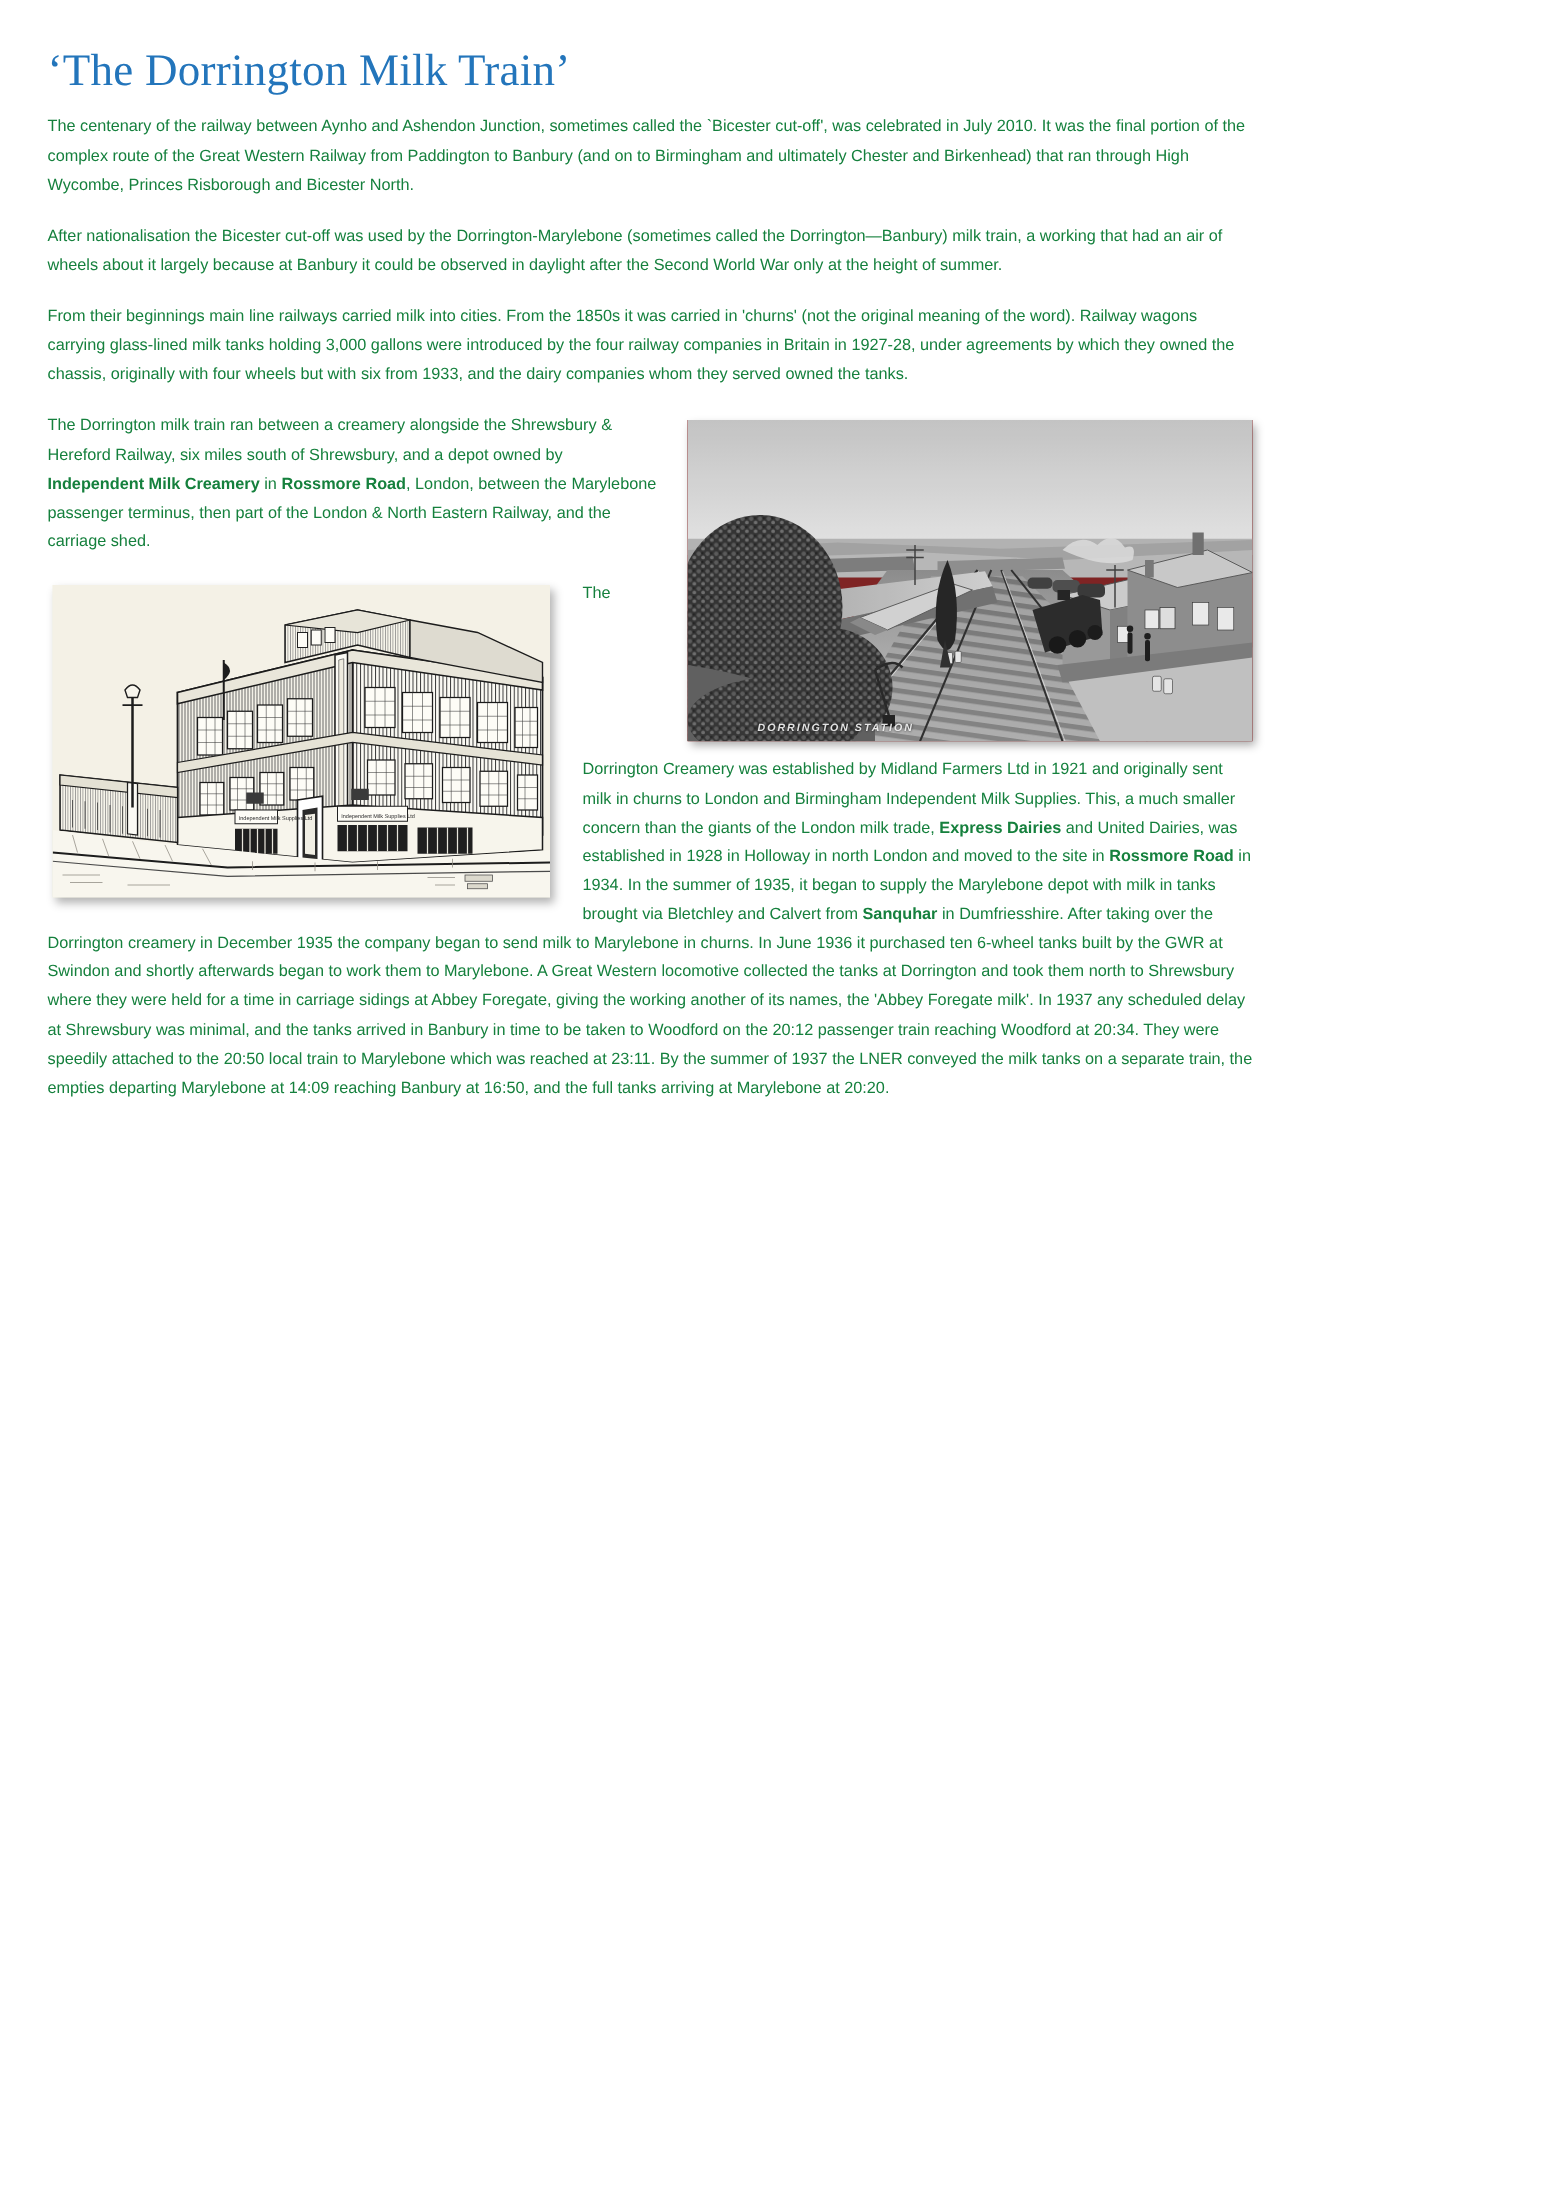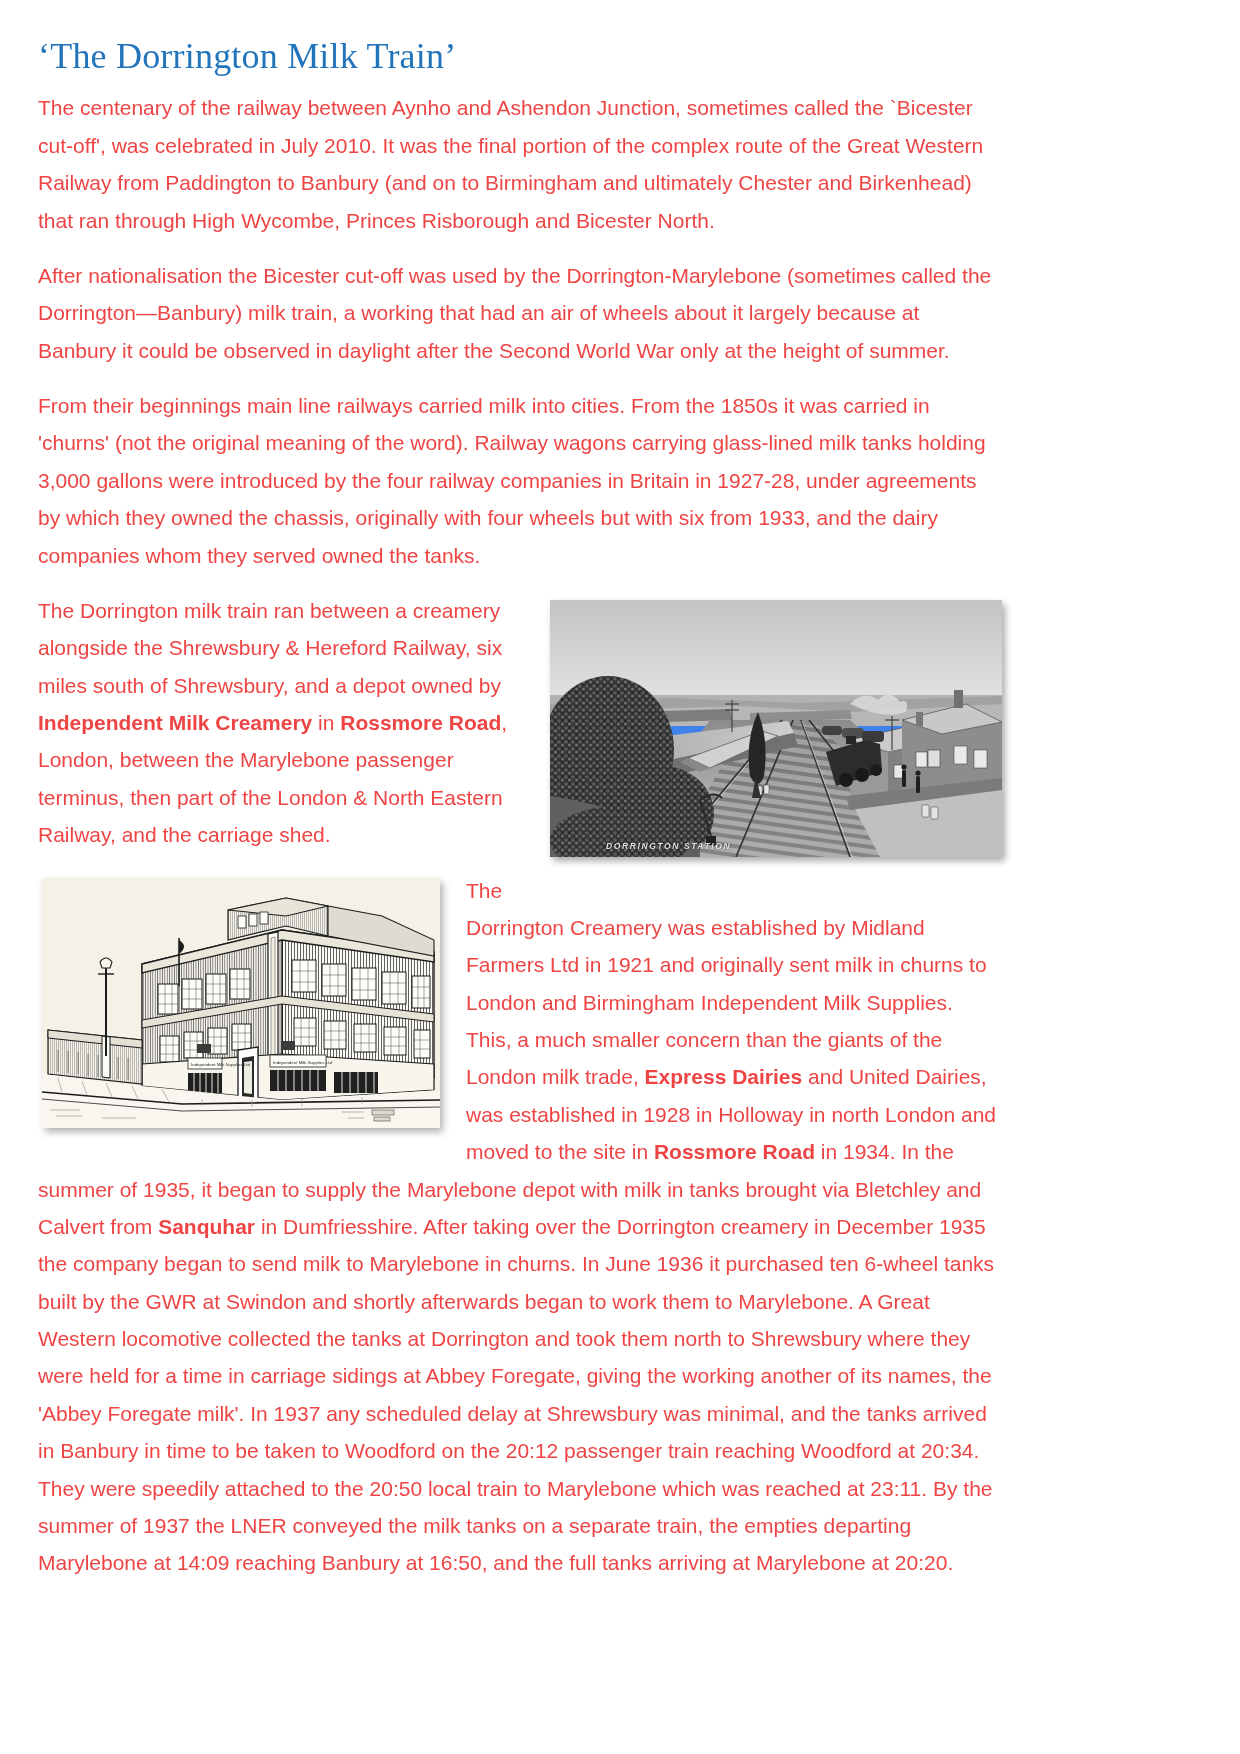--- a/index.html
+++ b/index.html
@@ -24,38 +24,38 @@
   .article-title {
     font-family: "Liberation Serif", serif;
     font-size: 36px;
     font-weight: 400;
     color: #2375bb;
     line-height: 1.15;
     margin: 0 0 12px 0;
     letter-spacing: 0.2px;
   }
   p.body-text {
-    font-size: 21px;
+    font-size: 13px;
     line-height: 1.78;
     margin: 0 0 18px 0;
     text-align: left;
-    color: #ef4444;
+    color: #15803d;
     hyphens: none;
   }
   b, strong { font-weight: bold; }
 
   
   .fig-station {
     float: right;
     width: 452px;
     height: 257px;
-    margin: 8px 0 20px 24px;
+    margin: 8px 0 10px 24px;
     position: relative;
     box-shadow: 3px 4px 7px rgba(0,0,0,0.34);
-    background: #3b82f6;
+    background: #7f1d1d;
     overflow: hidden;
   }
   .fig-building {
     float: left;
     width: 398px;
     height: 250px;
     margin: 6px 26px 8px 4px;
     position: relative;
     background: #f4f1e6;
     box-shadow: 3px 4px 7px rgba(0,0,0,0.30);

